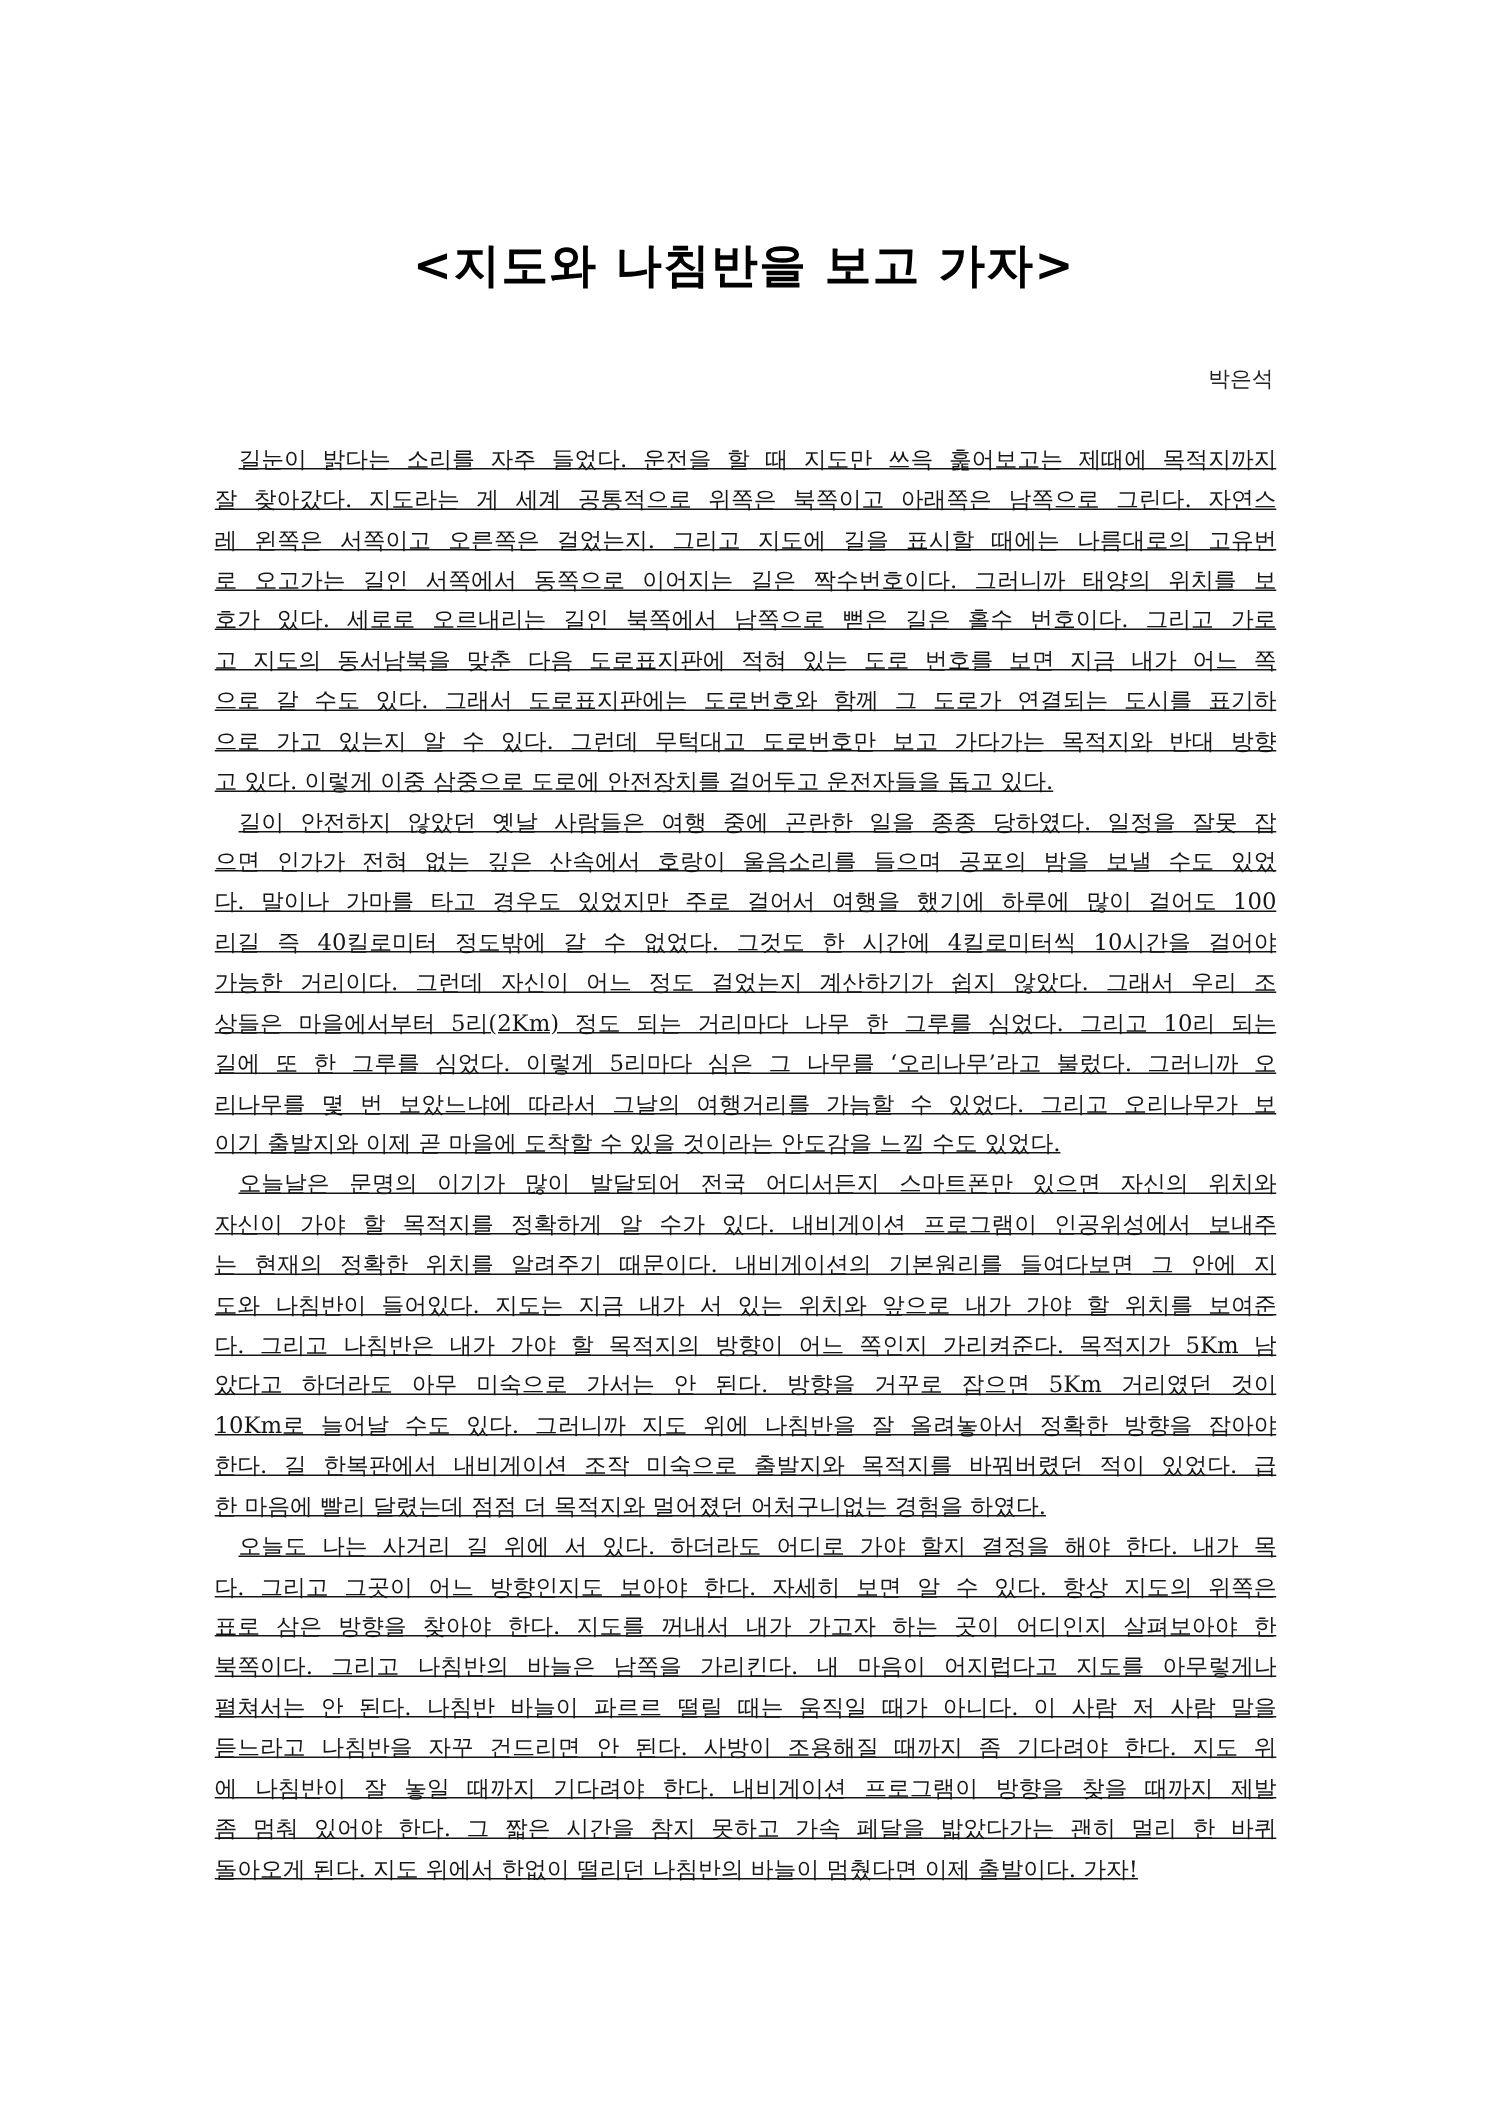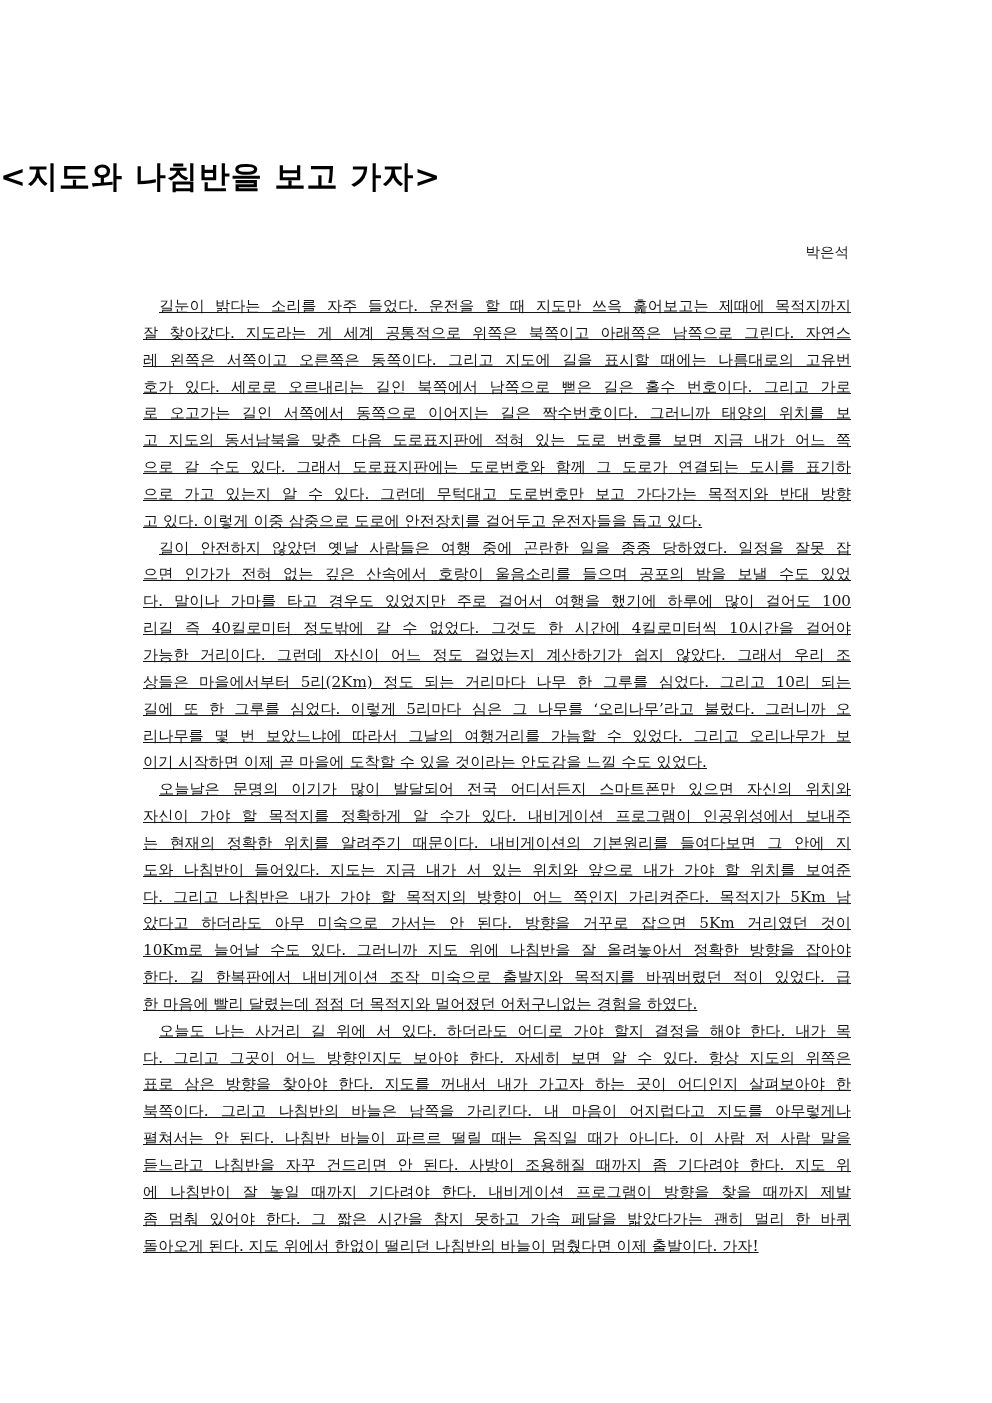--- a/index.html
+++ b/index.html
@@ -1,19 +1,19 @@
 <!DOCTYPE html>
 <html><head>
 <meta charset="utf-8">
 <style>
   html, body { margin: 0; padding: 0; background: #ffffff; }
   body { width: 992px; height: 1403px; position: relative; overflow: hidden;
          font-family: "DejaVu Serif", "Liberation Serif", serif; color: #111; }
   .page { position: absolute; left: 0; top: 0; width: 992px; height: 1403px; background: #fff; }
-  .title { position: absolute; left: 0; width: 992px; top: 156px; text-align: left;
+  .title { position: absolute; left: 0; width: 992px; top: 156px; text-align: center;
            font-family: "DejaVu Sans", "Liberation Sans", sans-serif; font-weight: bold;
            font-size: 31px; letter-spacing: 1px; color: #000; }
   .author { position: absolute; right: 143px; top: 243px; font-size: 14.5px; color: #222; }
   .body { position: absolute; left: 143px; top: 293px; width: 708px; }
   .line { height: 26.85px; line-height: 26.85px; font-size: 15.2px; white-space: nowrap;
           text-align: justify; text-align-last: justify; overflow: hidden; color: #161616; text-decoration: underline; }
   .line.last { text-align-last: left; }
   .line.indent { padding-left: 16px; }
 </style>
 </head>
@@ -21,39 +21,39 @@
 
 <div class="page">
   <div class="title">&lt;지도와 나침반을 보고 가자&gt;</div>
   <div class="author">박은석</div>
 
   <div class="body">
 
     <div>
       <div class="line indent">길눈이 밝다는 소리를 자주 들었다. 운전을 할 때 지도만 쓰윽 훑어보고는 제때에 목적지까지</div>
       <div class="line">잘 찾아갔다. 지도라는 게 세계 공통적으로 위쪽은 북쪽이고 아래쪽은 남쪽으로 그린다. 자연스</div>
-      <div class="line">레 왼쪽은 서쪽이고 오른쪽은 동쪽이다. 그리고 지도에 길을 표시할 때에는 나름대로의 고유번</div>
+      <div class="line">레 왼쪽은 서쪽이고 오른쪽은 걸었는지. 그리고 지도에 길을 표시할 때에는 나름대로의 고유번</div>
+      <div class="line">로 오고가는 길인 서쪽에서 동쪽으로 이어지는 길은 짝수번호이다. 그러니까 태양의 위치를 보</div>
       <div class="line">호가 있다. 세로로 오르내리는 길인 북쪽에서 남쪽으로 뻗은 길은 홀수 번호이다. 그리고 가로</div>
-      <div class="line">로 오고가는 길인 서쪽에서 동쪽으로 이어지는 길은 짝수번호이다. 그러니까 태양의 위치를 보</div>
       <div class="line">고 지도의 동서남북을 맞춘 다음 도로표지판에 적혀 있는 도로 번호를 보면 지금 내가 어느 쪽</div>
       <div class="line">으로 갈 수도 있다. 그래서 도로표지판에는 도로번호와 함께 그 도로가 연결되는 도시를 표기하</div>
       <div class="line">으로 가고 있는지 알 수 있다. 그런데 무턱대고 도로번호만 보고 가다가는 목적지와 반대 방향</div>
       <div class="line last">고 있다. 이렇게 이중 삼중으로 도로에 안전장치를 걸어두고 운전자들을 돕고 있다.</div>
     </div>
 
     <div>
       <div class="line indent">길이 안전하지 않았던 옛날 사람들은 여행 중에 곤란한 일을 종종 당하였다. 일정을 잘못 잡</div>
       <div class="line">으면 인가가 전혀 없는 깊은 산속에서 호랑이 울음소리를 들으며 공포의 밤을 보낼 수도 있었</div>
       <div class="line">다. 말이나 가마를 타고 경우도 있었지만 주로 걸어서 여행을 했기에 하루에 많이 걸어도 100</div>
       <div class="line">리길 즉 40킬로미터 정도밖에 갈 수 없었다. 그것도 한 시간에 4킬로미터씩 10시간을 걸어야</div>
       <div class="line">가능한 거리이다. 그런데 자신이 어느 정도 걸었는지 계산하기가 쉽지 않았다. 그래서 우리 조</div>
       <div class="line">상들은 마을에서부터 5리(2Km) 정도 되는 거리마다 나무 한 그루를 심었다. 그리고 10리 되는</div>
       <div class="line">길에 또 한 그루를 심었다. 이렇게 5리마다 심은 그 나무를 ‘오리나무’라고 불렀다. 그러니까 오</div>
       <div class="line">리나무를 몇 번 보았느냐에 따라서 그날의 여행거리를 가늠할 수 있었다. 그리고 오리나무가 보</div>
-      <div class="line last">이기 시작하면 이제 곧 마을에 도착할 수 있을 것이라는 안도감을 느낄 수도 있었다.</div>
+      <div class="line last">이기 출발지와 이제 곧 마을에 도착할 수 있을 것이라는 안도감을 느낄 수도 있었다.</div>
     </div>
 
     <div>
       <div class="line indent">오늘날은 문명의 이기가 많이 발달되어 전국 어디서든지 스마트폰만 있으면 자신의 위치와</div>
       <div class="line">자신이 가야 할 목적지를 정확하게 알 수가 있다. 내비게이션 프로그램이 인공위성에서 보내주</div>
       <div class="line">는 현재의 정확한 위치를 알려주기 때문이다. 내비게이션의 기본원리를 들여다보면 그 안에 지</div>
       <div class="line">도와 나침반이 들어있다. 지도는 지금 내가 서 있는 위치와 앞으로 내가 가야 할 위치를 보여준</div>
       <div class="line">다. 그리고 나침반은 내가 가야 할 목적지의 방향이 어느 쪽인지 가리켜준다. 목적지가 5Km 남</div>
       <div class="line">았다고 하더라도 아무 미숙으로 가서는 안 된다. 방향을 거꾸로 잡으면 5Km 거리였던 것이</div>
       <div class="line">10Km로 늘어날 수도 있다. 그러니까 지도 위에 나침반을 잘 올려놓아서 정확한 방향을 잡아야</div>

